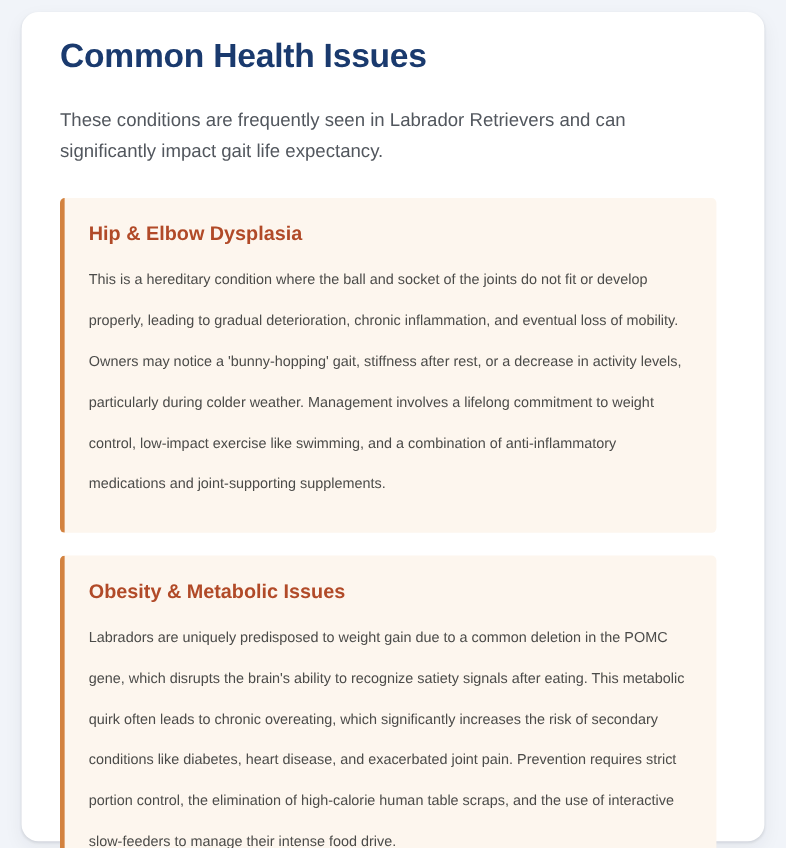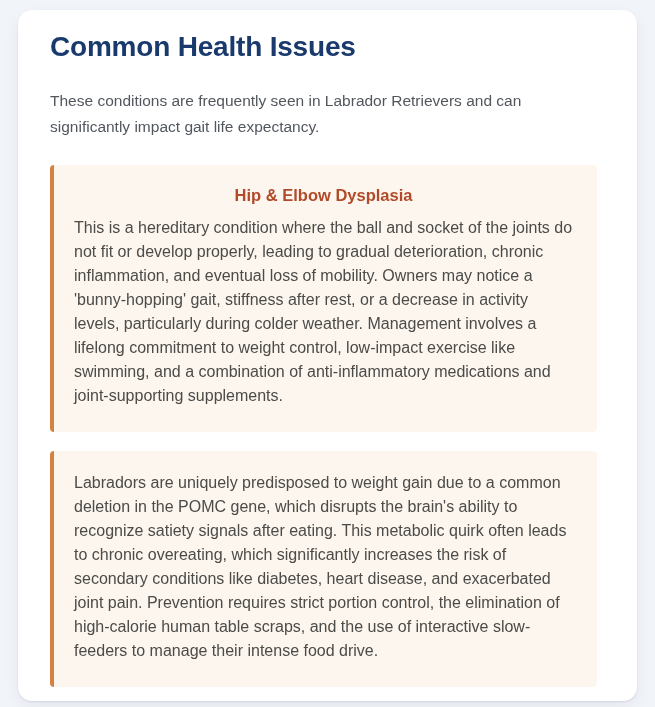--- a/index.html
+++ b/index.html
@@ -44,38 +44,38 @@
     border-radius: 4px;
     padding: 20px 24px 24px 20px;
     margin-bottom: 19px;
   }
   .callout-heading {
     margin: 0 0 10px 0;
     font-size: 16.5px;
     line-height: 21px;
     font-weight: 700;
     color: var(--callout-heading, #b14a28);
-    text-align: center;
   }
   .callout-body {
     margin: 0;
-    font-size: 16px;
-    line-height: 24px;
+    font-size: 12px;
+    line-height: 34px;
     color: var(--body-color, #4b4b49);
   }
 </style>
 </head>
 <body>
 
 <main class="card">
   <h1 class="page-title">Common Health Issues</h1>
 
   <p class="page-subtitle">These conditions are frequently seen in Labrador Retrievers and can significantly impact gait life expectancy.</p>
 
   <section class="callout">
     <h2 class="callout-heading">Hip &amp; Elbow Dysplasia</h2>
     <p class="callout-body">This is a hereditary condition where the ball and socket of the joints do not fit or develop properly, leading to gradual deterioration, chronic inflammation, and eventual loss of mobility. Owners may notice a 'bunny-hopping' gait, stiffness after rest, or a decrease in activity levels, particularly during colder weather. Management involves a lifelong commitment to weight control, low-impact exercise like swimming, and a combination of anti-inflammatory medications and joint-supporting supplements.</p>
   </section>
 
   <section class="callout">
+    <h2 class="callout-heading">Obesity &amp; Metabolic Issues</h2>
     <p class="callout-body">Labradors are uniquely predisposed to weight gain due to a common deletion in the POMC gene, which disrupts the brain's ability to recognize satiety signals after eating. This metabolic quirk often leads to chronic overeating, which significantly increases the risk of secondary conditions like diabetes, heart disease, and exacerbated joint pain. Prevention requires strict portion control, the elimination of high-calorie human table scraps, and the use of interactive slow-feeders to manage their intense food drive.</p>
   </section>
 </main>
 
 </body></html>

